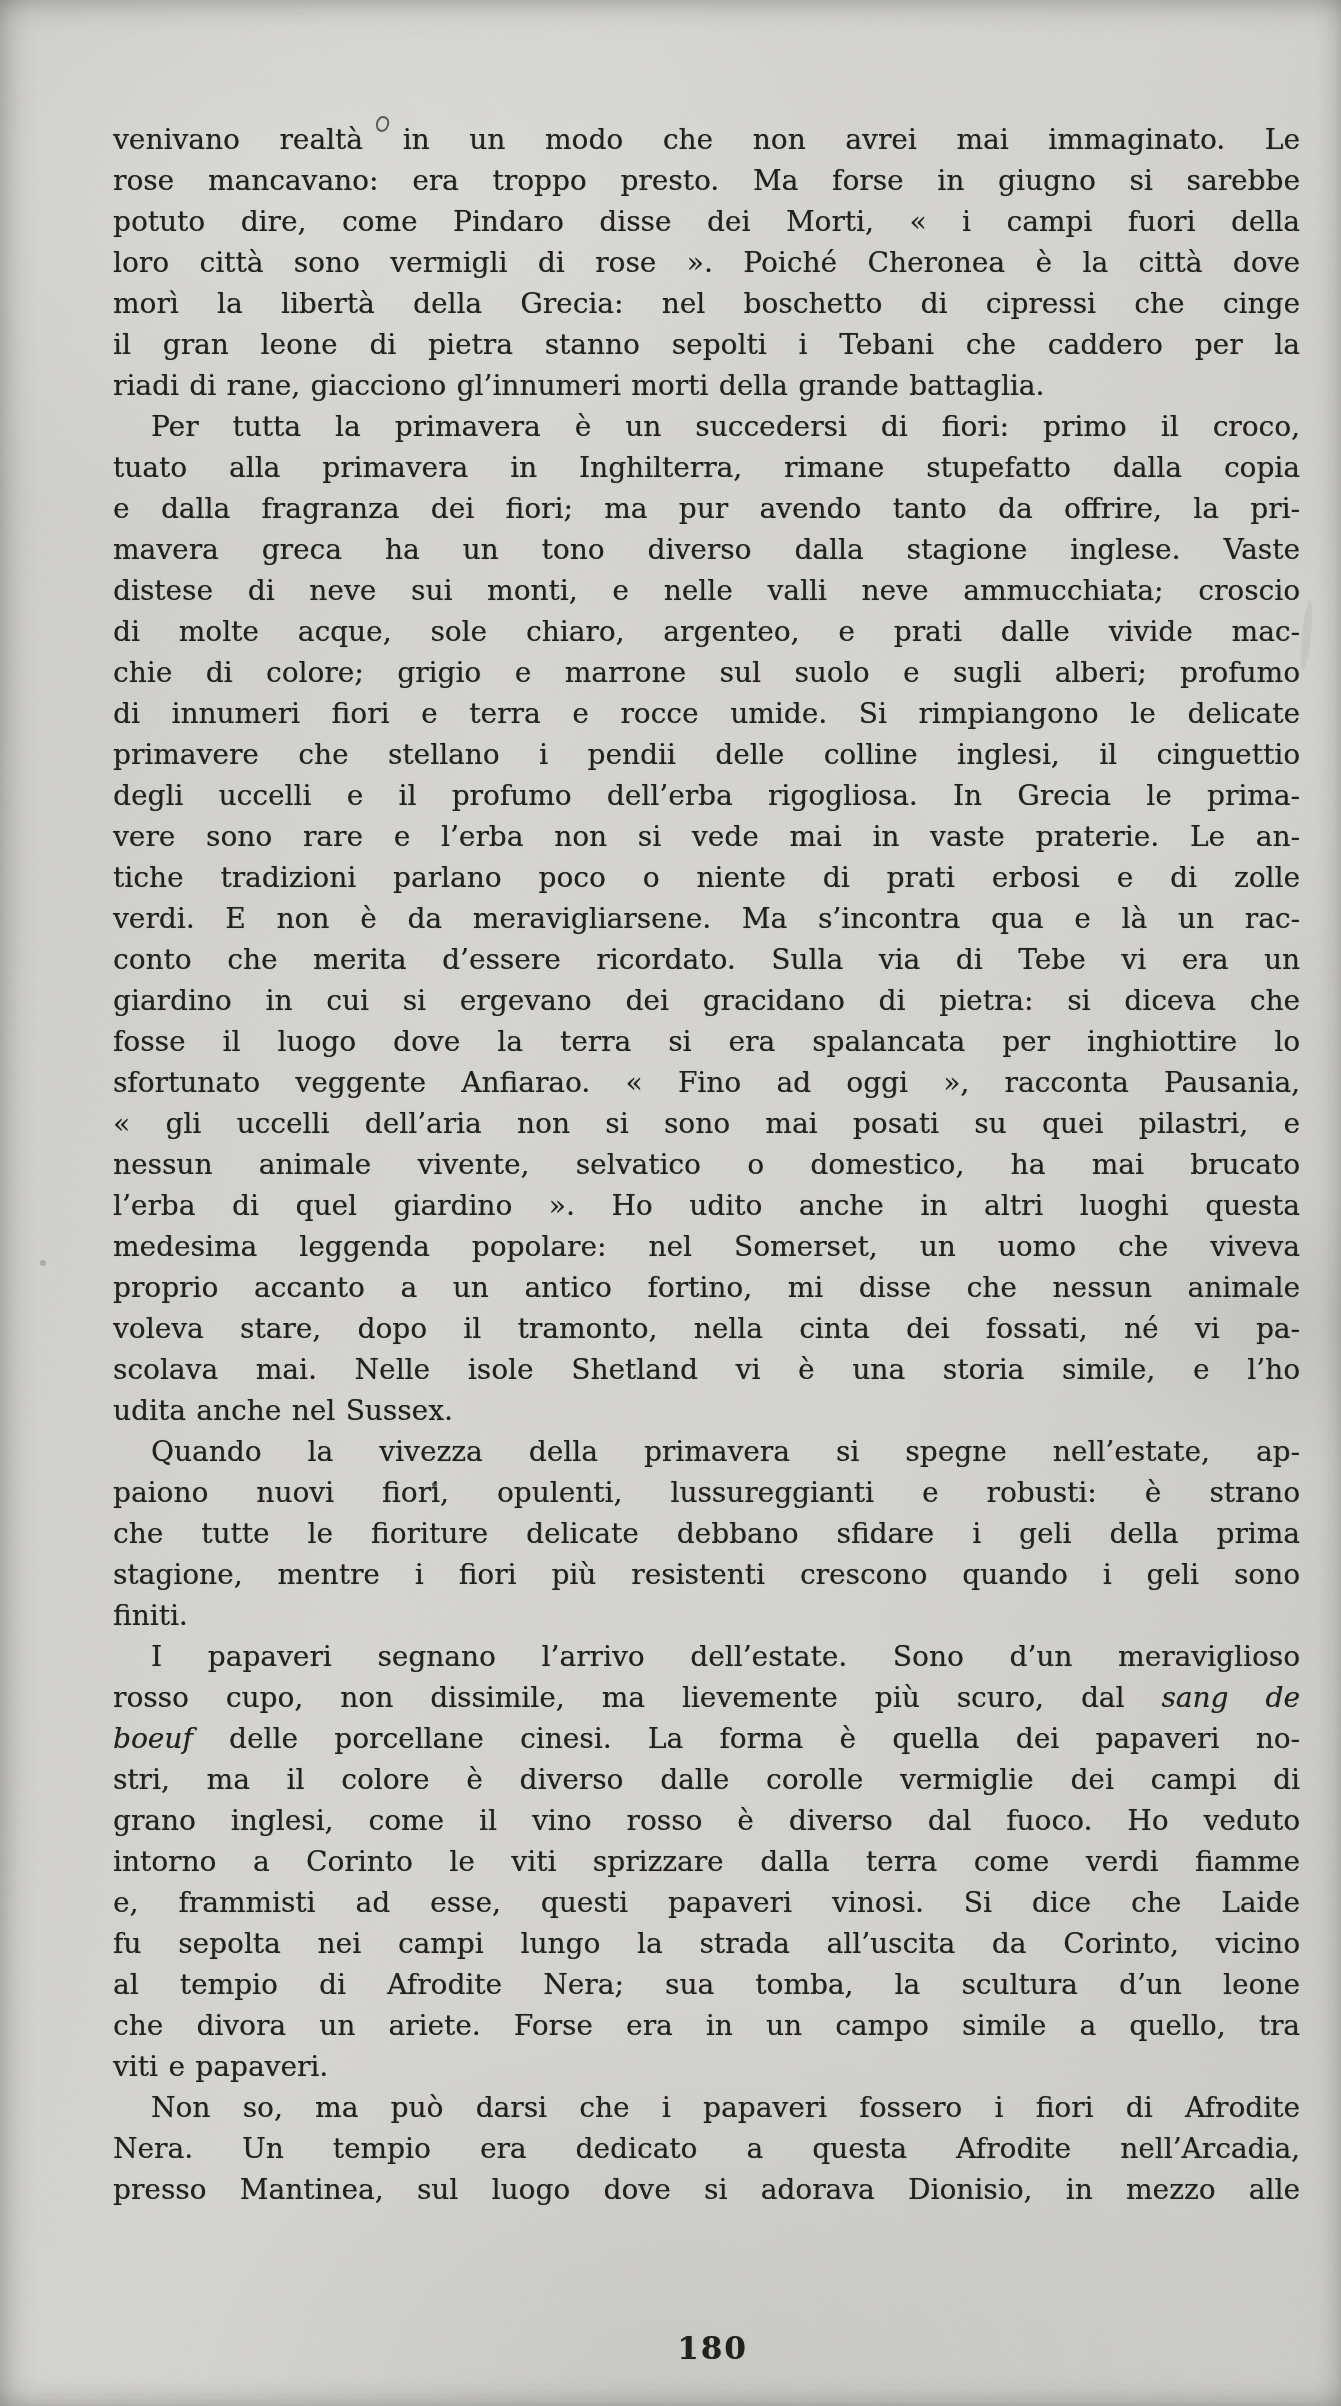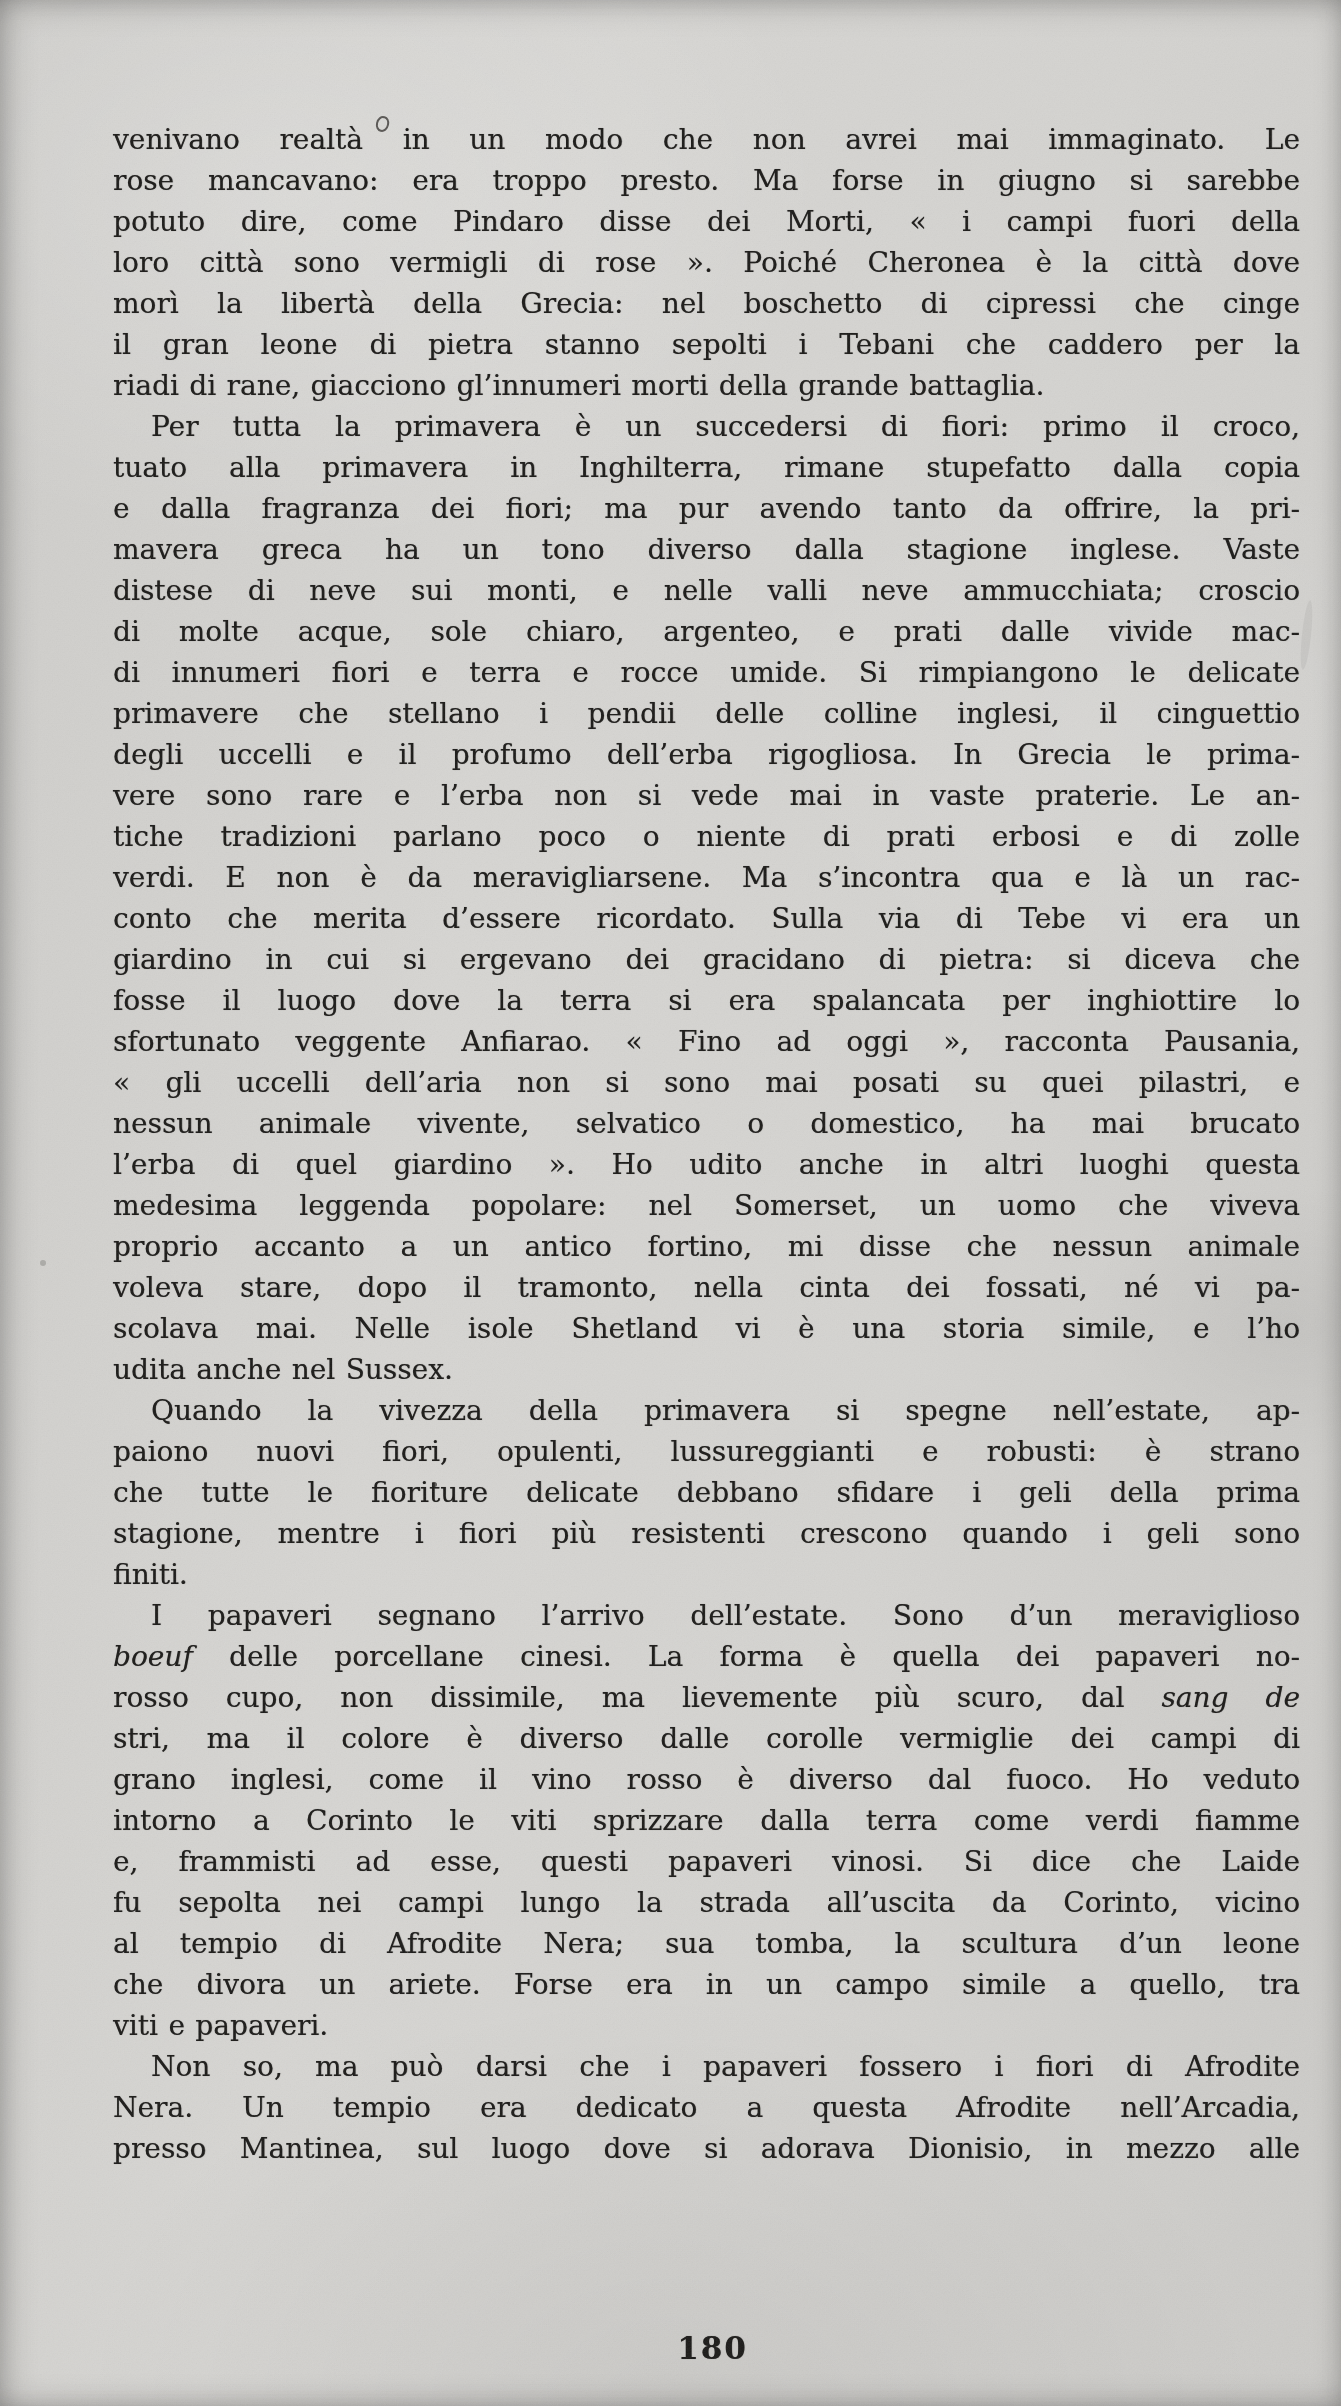--- a/index.html
+++ b/index.html
@@ -130,20 +130,21 @@
       <div class="line">loro città sono vermigli di rose ». Poiché Cheronea è la città dove</div>
       <div class="line">morì la libertà della Grecia: nel boschetto di cipressi che cinge</div>
       <div class="line">il gran leone di pietra stanno sepolti i Tebani che caddero per la</div>
       <div class="line end">riadi di rane, giacciono gl’innumeri morti della grande battaglia.</div>
       <div class="line indent">Per tutta la primavera è un succedersi di fiori: primo il croco,</div>
       <div class="line">tuato alla primavera in Inghilterra, rimane stupefatto dalla copia</div>
       <div class="line">e dalla fragranza dei fiori; ma pur avendo tanto da offrire, la pri-</div>
       <div class="line">mavera greca ha un tono diverso dalla stagione inglese. Vaste</div>
       <div class="line">distese di neve sui monti, e nelle valli neve ammucchiata; croscio</div>
       <div class="line">di molte acque, sole chiaro, argenteo, e prati dalle vivide mac-</div>
+      <div class="line">chie di colore; grigio e marrone sul suolo e sugli alberi; profumo</div>
       <div class="line">di innumeri fiori e terra e rocce umide. Si rimpiangono le delicate</div>
       <div class="line">primavere che stellano i pendii delle colline inglesi, il cinguettio</div>
       <div class="line">degli uccelli e il profumo dell’erba rigogliosa. In Grecia le prima-</div>
       <div class="line">vere sono rare e l’erba non si vede mai in vaste praterie. Le an-</div>
       <div class="line">tiche tradizioni parlano poco o niente di prati erbosi e di zolle</div>
       <div class="line">verdi. E non è da meravigliarsene. Ma s’incontra qua e là un rac-</div>
       <div class="line">conto che merita d’essere ricordato. Sulla via di Tebe vi era un</div>
       <div class="line">giardino in cui si ergevano dei gracidano di pietra: si diceva che</div>
       <div class="line">fosse il luogo dove la terra si era spalancata per inghiottire lo</div>
       <div class="line">sfortunato veggente Anfiarao. « Fino ad oggi », racconta Pausania,</div>
@@ -154,22 +155,22 @@
       <div class="line">proprio accanto a un antico fortino, mi disse che nessun animale</div>
       <div class="line">voleva stare, dopo il tramonto, nella cinta dei fossati, né vi pa-</div>
       <div class="line">scolava mai. Nelle isole Shetland vi è una storia simile, e l’ho</div>
       <div class="line end">udita anche nel Sussex.</div>
       <div class="line indent">Quando la vivezza della primavera si spegne nell’estate, ap-</div>
       <div class="line">paiono nuovi fiori, opulenti, lussureggianti e robusti: è strano</div>
       <div class="line">che tutte le fioriture delicate debbano sfidare i geli della prima</div>
       <div class="line">stagione, mentre i fiori più resistenti crescono quando i geli sono</div>
       <div class="line end">finiti.</div>
       <div class="line indent">I papaveri segnano l’arrivo dell’estate. Sono d’un meraviglioso</div>
+      <div class="line"><span>rosso cupo, non dissimile, ma lievemente più scuro, dal </span><em>sang de</em></div>
       <div class="line"><em>boeuf</em><span> delle porcellane cinesi. La forma è quella dei papaveri no-</span></div>
-      <div class="line"><span>rosso cupo, non dissimile, ma lievemente più scuro, dal </span><em>sang de</em></div>
       <div class="line">stri, ma il colore è diverso dalle corolle vermiglie dei campi di</div>
       <div class="line">grano inglesi, come il vino rosso è diverso dal fuoco. Ho veduto</div>
       <div class="line">intorno a Corinto le viti sprizzare dalla terra come verdi fiamme</div>
       <div class="line">e, frammisti ad esse, questi papaveri vinosi. Si dice che Laide</div>
       <div class="line">fu sepolta nei campi lungo la strada all’uscita da Corinto, vicino</div>
       <div class="line">al tempio di Afrodite Nera; sua tomba, la scultura d’un leone</div>
       <div class="line">che divora un ariete. Forse era in un campo simile a quello, tra</div>
       <div class="line end">viti e papaveri.</div>
       <div class="line indent">Non so, ma può darsi che i papaveri fossero i fiori di Afrodite</div>
       <div class="line">Nera. Un tempio era dedicato a questa Afrodite nell’Arcadia,</div>

